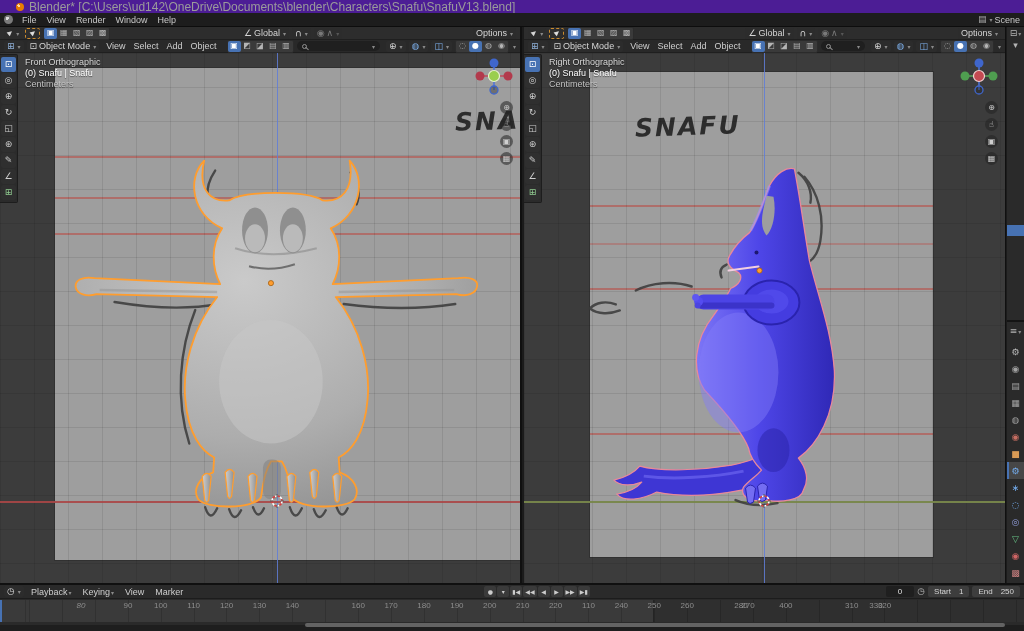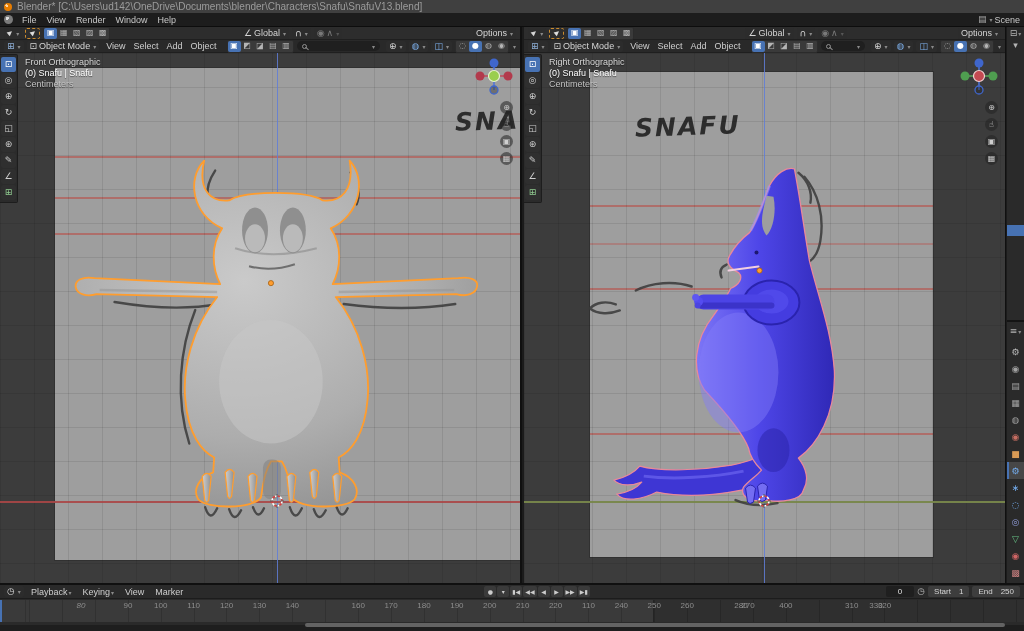--- a/index.html
+++ b/index.html
@@ -2,21 +2,21 @@
 <html><head>
 <meta charset="utf-8">
 <style>
   *{box-sizing:border-box;margin:0;padding:0}
   html,body{width:1024px;height:631px;overflow:hidden}
   body{background:#1b1b1b;font-family:"Liberation Sans",sans-serif;font-size:9px;color:#c3c3c3;position:relative}
   .abs{position:absolute}
   .ico{font-family:"DejaVu Sans",sans-serif;line-height:1}
   .caret{font-size:6px;color:#8a8a8a;margin-left:1px;font-family:"DejaVu Sans",sans-serif}
   
-  #titlebar{left:0;top:0;width:1024px;height:13px;background:#404040;display:flex;align-items:center;padding:0 4px;color:#9b9b9b;font-size:10px}
+  #titlebar{left:0;top:0;width:1024px;height:13px;background:#4c1d95;display:flex;align-items:center;padding:0 16px;color:#9b9b9b;font-size:12px}
   .blogo{width:8px;height:8px;border-radius:50%;background:radial-gradient(circle at 35% 35%,#ffd9a8 0 18%,#e87d00 20% 100%);margin-right:5px;flex:none}
   
   #topbar{left:0;top:13px;width:1024px;height:14px;background:#1d1d1d;border-bottom:1px solid #0d0d0d;display:flex;align-items:center;padding:0 4px}
   .blogo2{width:9px;height:9px;border-radius:50%;background:radial-gradient(circle at 35% 35%,#ddd 0 18%,#7b7b7b 20% 100%);margin-right:4px;flex:none}
   .menu{padding:0 5px;color:#c8c8c8}
   #wtabs{display:flex;margin-left:8px;height:14px;align-items:flex-end}
   .wtab{padding:2px 7px 1px;border-radius:3px 3px 0 0;color:#8f8f8f;white-space:nowrap}
   .wtab.active{background:#3a3a3a;color:#ececec}
   #scenebox{margin-left:auto;display:flex;align-items:center;gap:2px;color:#c8c8c8}
   

